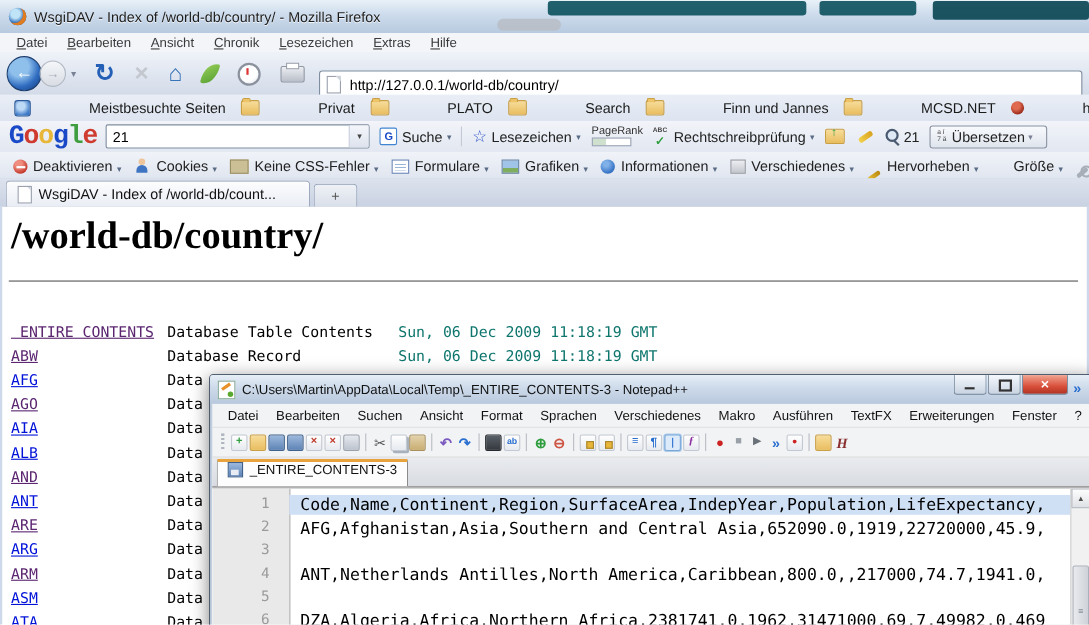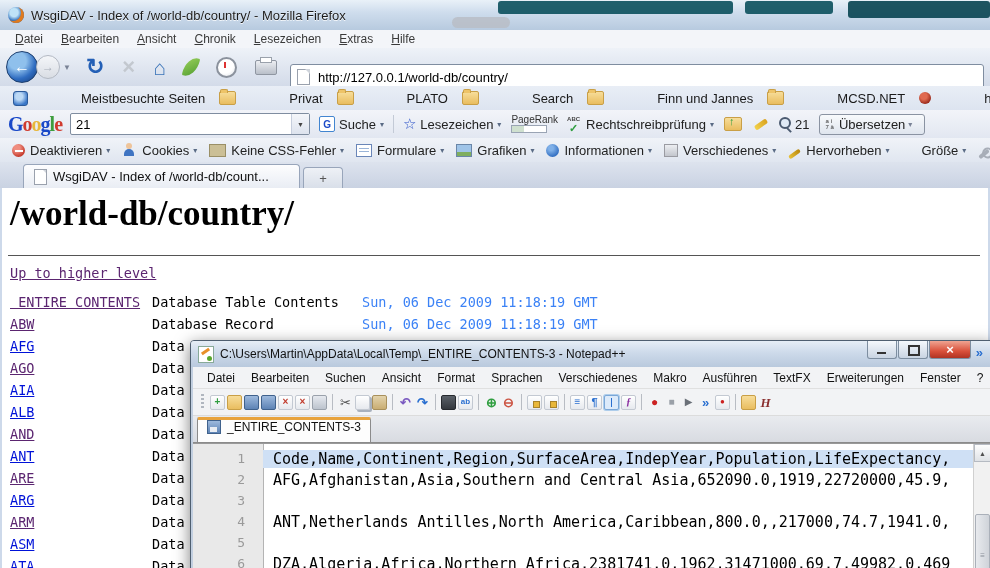--- a/index.html
+++ b/index.html
@@ -58,21 +58,21 @@
   .bm{display:flex;align-items:center;padding:0 7px;white-space:nowrap;gap:48px;}
   .bm-ic{width:15px;height:12px;margin-right:5px;flex:0 0 auto;}
   .bm-folder{background:linear-gradient(#f7dd9a,#e9bd5f);border:1px solid #c99f46;border-radius:2px;position:relative;}
   .bm-folder::before{content:"";position:absolute;left:0;top:-3px;width:6px;height:3px;background:#eec468;border:1px solid #c99f46;border-bottom:0;border-radius:2px 2px 0 0;}
   .bm-page{width:10px;height:13px;background:#fff;border:1px solid #9aa1ad;}
   .bm-most{width:13px;height:13px;border-radius:3px;background:radial-gradient(circle at 40% 35%,#bcd9f5 0 30%,#3a77c8 75%);border:1px solid #2b5a9a;}
   .bm-site{width:12px;height:12px;border-radius:50%;background:radial-gradient(circle at 40% 35%,#e06a50 0 30%,#8e1f12 80%);}
   
   .ff-gt{position:absolute;left:0;top:110px;right:0;height:28px;background:linear-gradient(#f2f4f9,#e2e7f1);
     border-bottom:1px solid #c6cedd;display:flex;align-items:center;padding-left:8px;font-size:13px;color:#222;}
-  .glogo{font-family:Liberation Serif, serif;font-weight:bold;font-size:20px;letter-spacing:-1px;margin-right:8px;}
+  .glogo{font-family:Liberation Mono, monospace;font-weight:bold;font-size:24px;letter-spacing:-1px;margin-right:8px;}
   .gc1{color:#1a49c8;} .gc2{color:#d03b2f;} .gc3{color:#e8b73a;} .gc4{color:#3f9e3f;}
   .gsearch{width:238px;height:20px;background:#fff;border:1px solid #7f8da0;border-radius:2px;display:flex;align-items:center;}
   .gsearch input{border:0;outline:0;flex:1;font-size:13px;padding:0 5px;font-family:"Liberation Sans",sans-serif;background:transparent;}
   .gs-drop{width:17px;height:100%;border-left:1px solid #c6cedd;background:linear-gradient(#f4f6fa,#dde3ee);
     display:flex;align-items:center;justify-content:center;font-size:7px;color:#444;}
   .gbtn{display:flex;align-items:center;margin-left:9px;white-space:nowrap;}
   .gbtn::after{content:"▾";font-size:8px;color:#5a6b85;margin-left:4px;}
   .g-gic{width:14px;height:14px;border:1px solid #4285d0;background:#fff;color:#1a49c8;font-weight:bold;font-size:10px;
     display:flex;align-items:center;justify-content:center;margin-right:4px;border-radius:2px;}
   .g-star{color:#2a50c8;font-size:15px;margin-right:4px;}
@@ -89,21 +89,21 @@
   .g-mag::before{content:"";position:absolute;left:1px;top:0;width:8px;height:8px;border:2px solid #4a5a70;border-radius:50%;background:#dfe9f5;}
   .g-mag::after{content:"";position:absolute;right:0;bottom:0;width:6px;height:2px;background:#4a5a70;transform:rotate(45deg);}
   .g-count{margin-left:3px;}
   .g-translate{display:flex;align-items:center;margin-left:9px;border:1px solid #8a93a2;border-radius:3px;
     background:linear-gradient(#f8fafc,#dfe5ee);padding:2px 6px;}
   .g-tr-ic{font-size:6px;line-height:6px;color:#333;white-space:pre;margin-right:5px;text-align:left;}
   .gsep{width:1px;height:18px;background:#c3cad6;margin-left:9px;}
   
   .ff-wd{position:absolute;left:0;top:138px;right:0;height:24px;background:linear-gradient(#f0f3f8,#e0e6f0);
     border-bottom:1px solid #c2cbda;display:flex;align-items:center;padding-left:6px;font-size:13px;color:#222;}
-  .wd{display:flex;align-items:center;padding:0 6px;white-space:nowrap;}
+  .wd{display:flex;align-items:flex-end;padding:0 6px;white-space:nowrap;}
   .wd::after{content:"▾";font-size:8px;color:#5a6b85;margin-left:4px;}
   .wd-ic{width:15px;height:14px;margin-right:5px;flex:0 0 auto;position:relative;}
   .wd-disable{width:13px;height:13px;border-radius:50%;background:radial-gradient(circle at 38% 32%,#ef8d80 0 25%,#c23425 75%);}
   .wd-disable::after{content:"";position:absolute;left:3px;top:6px;width:8px;height:2px;background:#fff;}
   .wd-cookies::before{content:"";position:absolute;left:4px;top:0;width:6px;height:6px;border-radius:50%;background:#eec49a;}
   .wd-cookies::after{content:"";position:absolute;left:2px;top:6px;width:10px;height:7px;border-radius:5px 5px 0 0;background:#3f74c2;}
   .wd-css{width:15px;height:11px;background:#cbbf96;border:1px solid #9a8f66;color:#fff;font-size:6px;font-weight:bold;
     display:flex;align-items:center;justify-content:center;margin-top:1px;}
   .wd-forms{width:14px;height:11px;background:#fff;border:1px solid #6a86b8;margin-top:1px;}
   .wd-forms::after{content:"";position:absolute;left:2px;top:3px;right:2px;height:6px;
@@ -112,41 +112,41 @@
     background:linear-gradient(#9fc4e8 0 60%,#7fae5f 60%);}
   .wd-info{width:13px;height:13px;border-radius:50%;background:radial-gradient(circle at 38% 32%,#7fb0e8 0 20%,#2f6cc0 75%);
     color:#fff;font-size:9px;font-family:"Liberation Serif",serif;font-weight:bold;display:flex;align-items:center;justify-content:center;}
   .wd-misc{width:12px;height:11px;background:linear-gradient(#eceef2,#c3c6cd);border:1px solid #9a9ba2;margin-top:1px;}
   .wd-highlight{width:13px;height:4px;background:linear-gradient(90deg,#e8c23a,#b8860b);transform:rotate(-35deg);border-radius:2px;top:4px;}
   .wd-size{font-size:6px;line-height:6px;color:#3a9e3a;white-space:pre;font-weight:bold;}
   .wd-tools{width:12px;height:4px;background:#a8aeb8;border-radius:2px;transform:rotate(-40deg);top:4px;}
   .wd-tools::after{content:"";position:absolute;right:-3px;top:-2px;width:7px;height:7px;border:2px solid #a8aeb8;border-radius:50%;background:transparent;}
   
   .ff-tabs{position:absolute;left:0;top:162px;right:0;height:26px;background:linear-gradient(#dde3ee,#c9d2e2);
-    border-bottom:1px solid #98a5ba;display:flex;align-items:flex-end;padding-left:23px;}
+    border-bottom:1px solid #98a5ba;display:flex;align-items:flex-end;padding-left:5px;}
   .tab{height:23px;display:flex;align-items:center;border:1px solid #98a5ba;border-bottom:0;
     border-radius:4px 4px 0 0;background:linear-gradient(#fdfdfe,#e9edf4);padding:0 10px;font-size:13px;color:#111;}
   .tab-main{width:255px;}
   .tab-main span{white-space:nowrap;overflow:hidden;}
   .tab-plus{width:18px;margin-left:3px;height:20px;justify-content:center;color:#555;
     background:linear-gradient(#eef1f6,#d9dfe9);font-size:13px;}
   
   .ff-content{position:absolute;left:0;top:188px;right:0;bottom:0;background:#fff;
     border-left:2px solid #cdd9ea;border-right:2px solid #cdd9ea;}
   .ph1{position:absolute;left:8px;top:6px;margin:0;font-family:"Liberation Serif",serif;
     font-weight:bold;font-size:35px;color:#000;}
   .phr{position:absolute;left:6px;right:8px;top:67px;border:0;border-top:1px solid #555;margin:0;}
   .mono{font-family:"DejaVu Sans Mono",monospace;font-size:13.5px;white-space:pre;}
   .uplink{position:absolute;left:8px;top:77px;color:#5b2570;text-decoration:underline;}
   .listing{position:absolute;left:0;top:104px;right:0;}
   .lrow{position:relative;height:22px;}
   .lname{position:absolute;left:8px;top:2px;color:#0012d8;text-decoration:underline;}
   .lname.visited{color:#5b2570;}
   .ltype{position:absolute;left:150px;top:2px;color:#000;}
-  .ldate{position:absolute;left:360px;top:2px;color:#3b82f6;}
+  .ldate{position:absolute;left:360px;top:2px;color:#0f766e;}
   
   .npp{position:absolute;left:190px;top:340px;width:802px;height:260px;
     background:#c2cfe0;border:1px solid #4f5f70;border-radius:4px 4px 0 0;
     box-shadow:0 4px 16px rgba(0,0,0,.5);}
   .npp-title{position:relative;height:26px;background:linear-gradient(#e6eef6 0%,#cddaea 45%,#b9c9dd 100%);
     border-radius:3px 3px 0 0;display:flex;align-items:center;padding-left:7px;}
   .npp-ico{width:14px;height:15px;background:#fff;border:1px solid #8a9;position:relative;margin-right:6px;flex:0 0 auto;}
   .npp-ico::after{content:"";position:absolute;left:2px;top:3px;width:9px;height:3px;background:#e8902a;transform:rotate(-35deg);}
   .npp-ico::before{content:"";position:absolute;right:1px;bottom:1px;width:5px;height:5px;border-radius:50%;background:#5aa82e;}
   .npp-title .t{font-size:12px;color:#111;white-space:nowrap;overflow:hidden;flex:1;}
@@ -397,21 +397,20 @@
       <div class="tab tab-main">
         <span class="pg-ic"></span>
         <span>WsgiDAV - Index of /world-db/count...</span>
       </div>
       <div class="tab tab-plus">+</div>
     </div>
 
     <div class="ff-content">
       <h1 class="ph1">/world-db/country/</h1>
       <hr class="phr">
-      <a class="uplink mono">Up to higher level</a>
       <div class="listing">
 
           <div class="lrow mono">
             <a class="lname visited"> ENTIRE CONTENTS</a>
             <span class="ltype">Database Table Contents</span>
             <span class="ldate">Sun, 06 Dec 2009 11:18:19 GMT</span>
           </div>
 
           <div class="lrow mono">
             <a class="lname visited">ABW</a>

